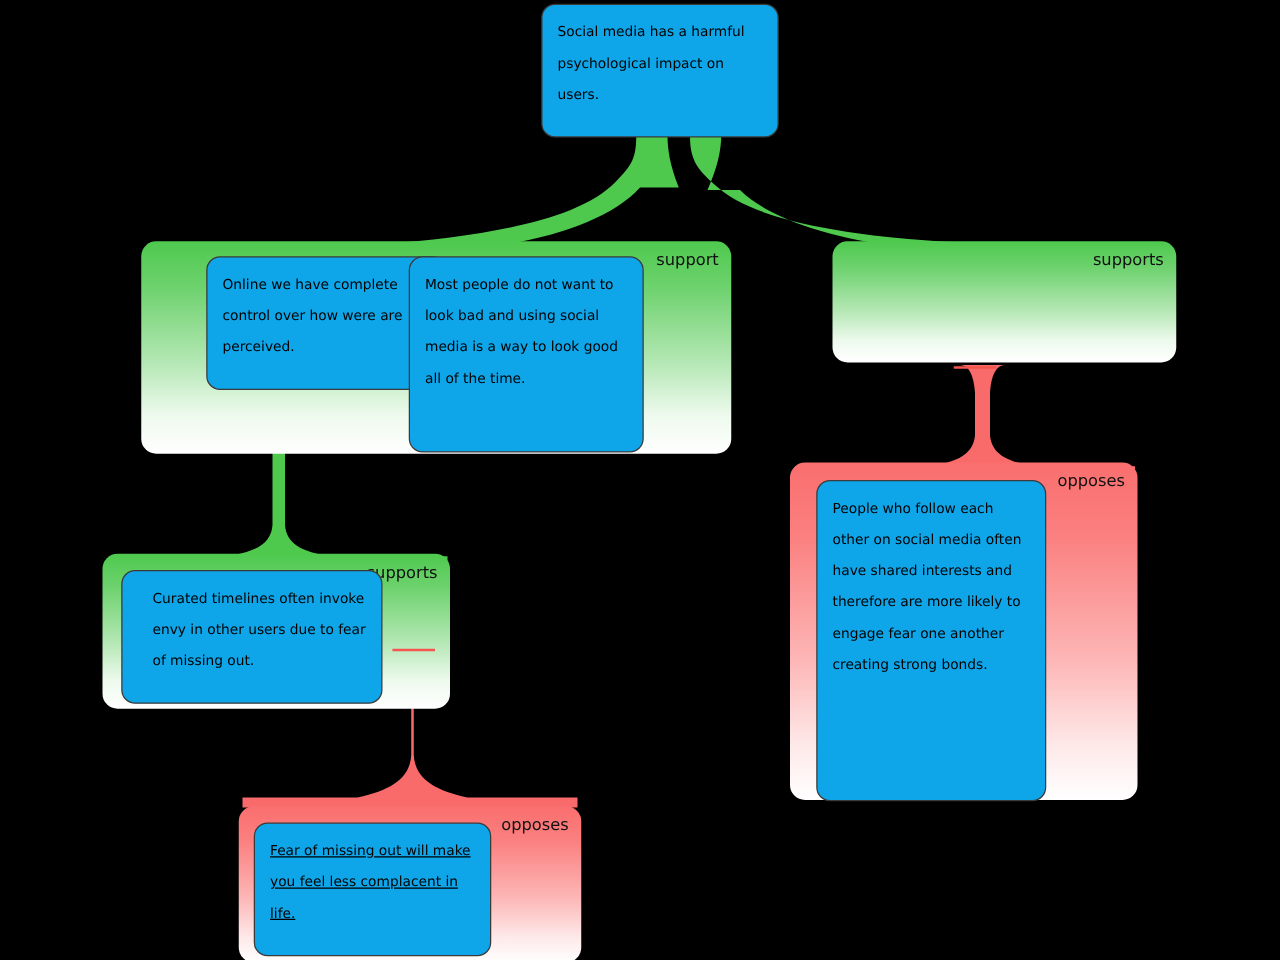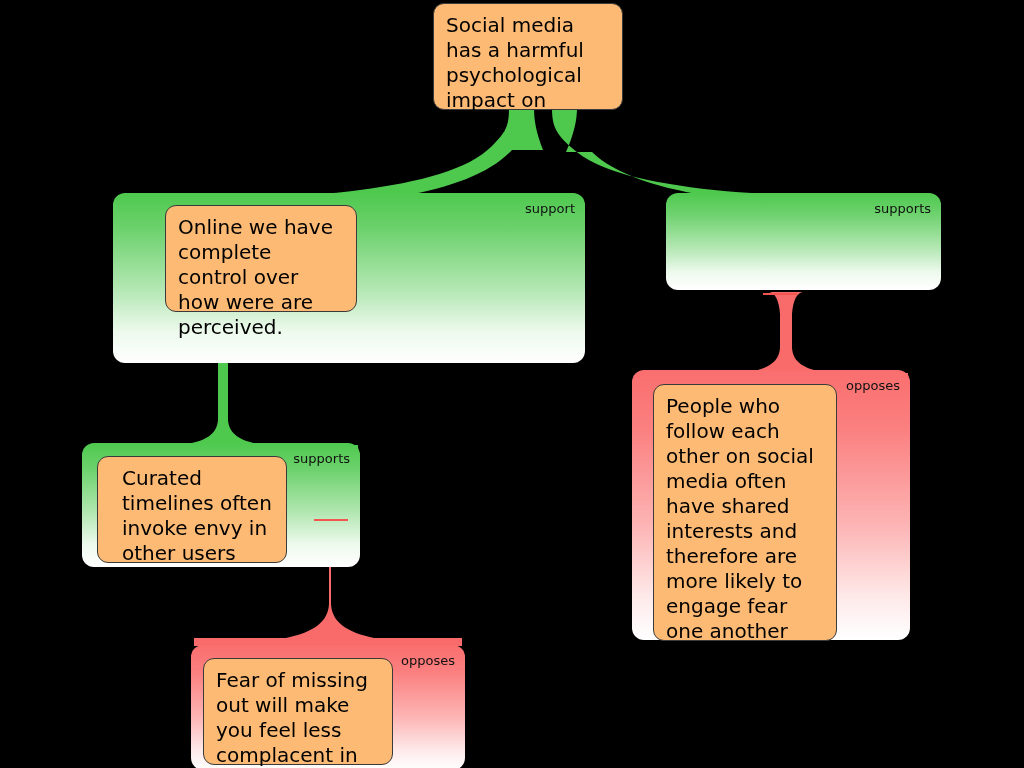--- a/index.html
+++ b/index.html
@@ -48,27 +48,27 @@
     font-size: 13px;
     line-height: 1;
     color: #111111;
     white-space: nowrap;
     text-align: right;
   }
 
   
   .card {
     position: absolute;
-    background: #fdba74;
+    background: #0ea5e9;
     border: 1.5px solid #3a3a3a;
     border-radius: 11px;
     box-sizing: border-box;
     z-index: 3;
     padding: 9px 11px 9px 12px;
-    font-size: 20px;
+    font-size: 11px;
     line-height: 25px;
     color: #000000;
   }
   .card.root {
     z-index: 4;
   }
 
   
   .tick {
     position: absolute;
@@ -168,42 +168,45 @@
   <div class="card root" style="left:433px; top:3px; width:190px; height:107px;">
     <span>Social media has a harmful psychological impact on users.</span>
   </div>
 
   <div class="group support" style="left:113px; top:193px; width:472px; height:170px;">
     <span class="relation-label">support</span>
   </div>
   <div class="card" style="left:125px; top:205px; width:192px; height:107px;margin-left:40px;">
     <span>Online we have complete control over how were are perceived.</span>
   </div>
+  <div class="card" style="left:327px; top:205px; width:188px; height:157px;">
+    <span>Most people do not want to look bad and using social media is a way to look good all of the time.</span>
+  </div>
 
   <div class="group support" style="left:666px; top:193px; width:275px; height:97px;">
     <span class="relation-label">supports</span>
   </div>
 
   <div class="group oppose" style="left:632px; top:370px; width:278px; height:270px;">
     <span class="relation-label">opposes</span>
   </div>
   <div class="card" style="left:653px; top:384px; width:184px; height:257px;">
     <span>People who follow each other on social media often have shared interests and therefore are more likely to engage fear one another creating strong bonds.</span>
   </div>
 
   <div class="group support" style="left:82px; top:443px; width:278px; height:124px;">
     <span class="relation-label">supports</span>
   </div>
-  <div class="card" style="left:97px; top:456px; width:190px; height:107px;padding-left:24px;">
+  <div class="card" style="left:97px; top:456px; width:209px; height:107px;padding-left:24px;">
     <span>Curated timelines often invoke envy in other users due to fear of missing out.</span>
   </div>
   <div class="tick" style="left:314px; top:519px; width:34px;"></div>
 
   <div class="group oppose" style="left:191px; top:645px; width:274px; height:125px;">
     <span class="relation-label">opposes</span>
   </div>
-  <div class="card" style="left:203px; top:658px; width:190px; height:107px;">
+  <div class="card" style="left:203px; top:658px; width:190px; height:107px;text-decoration:underline;">
     <span>Fear of missing out will make you feel less complacent in life.</span>
   </div>
 
   <div class="tick" style="left:763px; top:293px; width:34px; z-index:4;"></div>
 
 </div>
 
 </body></html>

